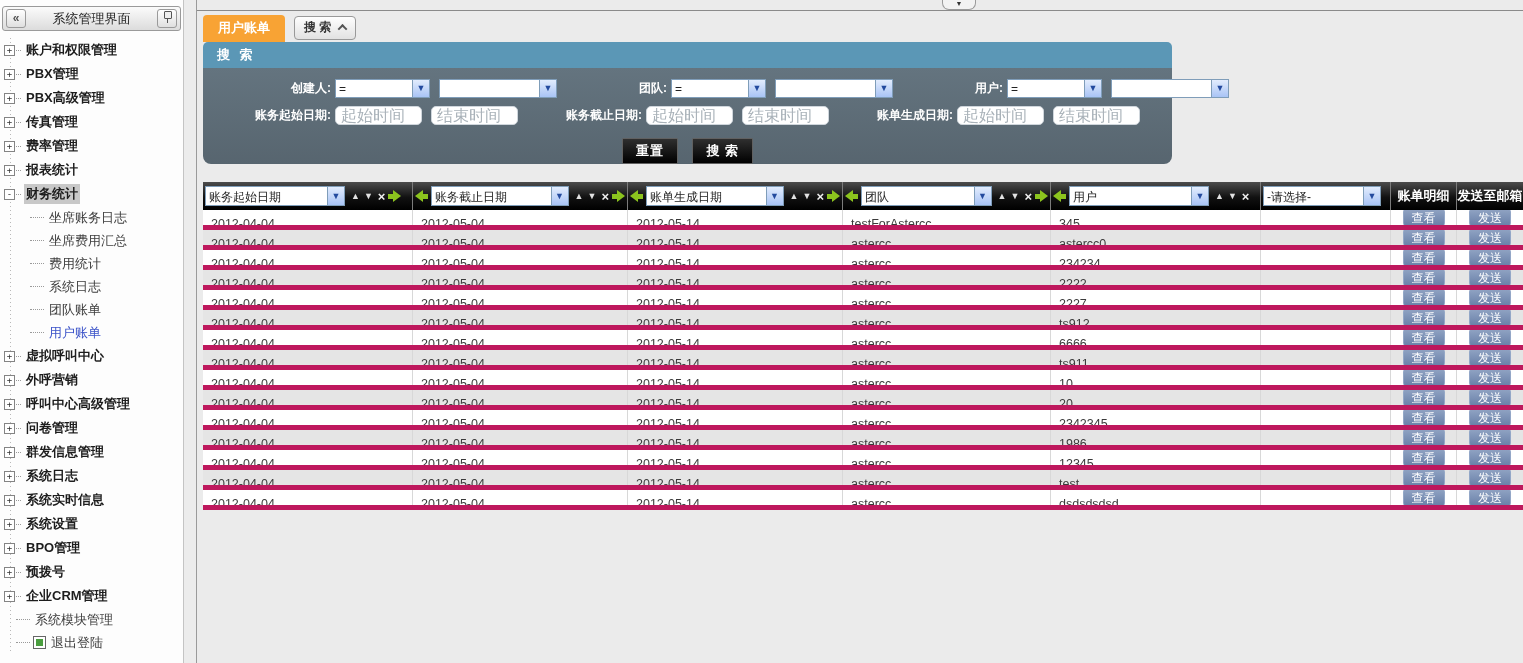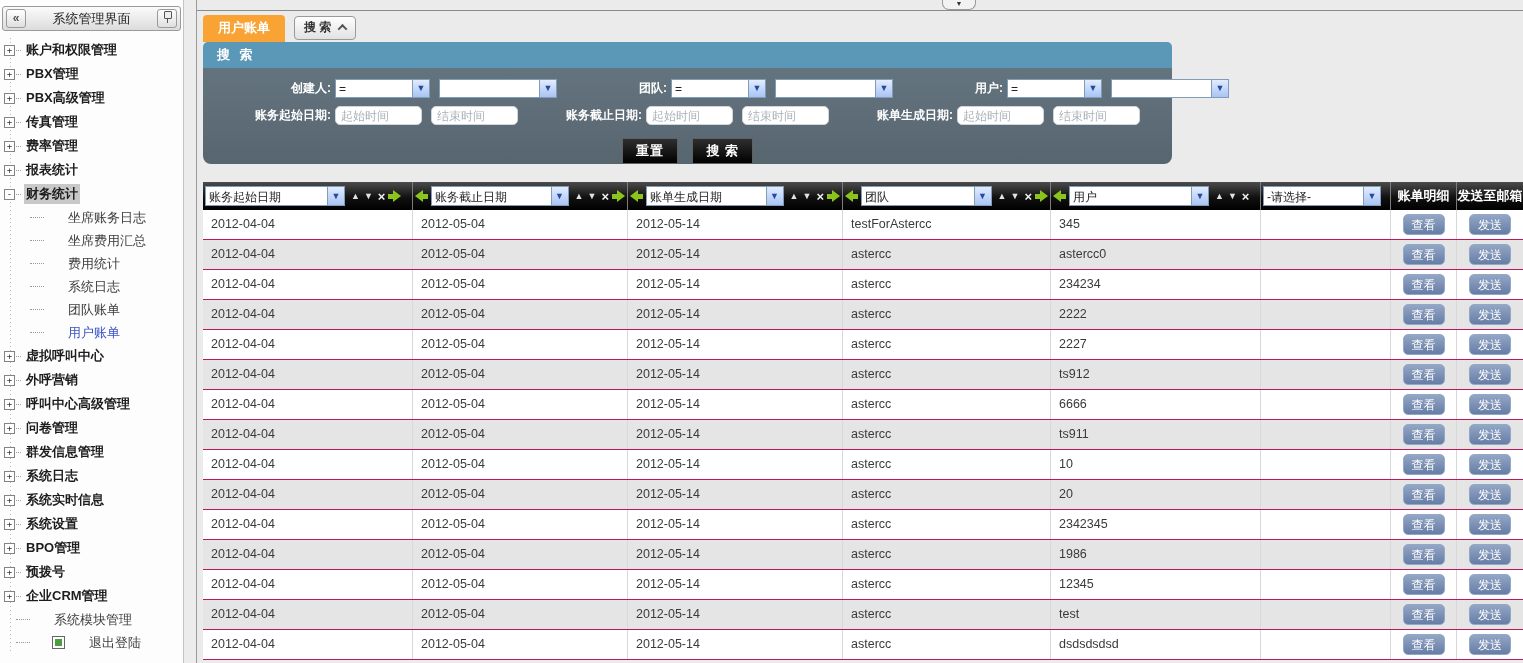--- a/index.html
+++ b/index.html
@@ -15,21 +15,21 @@
   .ppin:before{content:"";position:absolute;left:2px;top:1px;width:6px;height:6px;border:1px solid #555;border-radius:1px;background:#eee;}
   .ppin:after{content:"";position:absolute;left:5px;top:8px;width:1px;height:5px;background:#555;}
   .tree{position:absolute;top:38px;left:0;right:0;padding-left:4px;
     background:repeating-linear-gradient(to bottom,#b9b9b9 0 1px,transparent 1px 4px);
     background-size:1px 100%;background-position:10px 0;background-repeat:no-repeat;}
   .ti{display:flex;align-items:center;height:24px;cursor:pointer;white-space:nowrap;}
   .ti .box{width:11px;height:11px;border:1px solid #848484;background:#fff;font-size:9px;line-height:9px;text-align:center;
     color:#333;flex:0 0 11px;margin-right:1px;font-family:"DejaVu Sans Mono",monospace;}
   .ti .dots{width:5px;height:1px;border-bottom:1px dotted #9a9a9a;margin-right:3px;}
   .ti .lbl{font-size:13px;font-weight:bold;color:#1d1d1d;padding:1px 2px;}
-  .ti.leaf,.ti.leaf2{height:23px;gap:19px;}
+  .ti.leaf,.ti.leaf2{height:23px;}
   .ti.leaf{padding-left:26px;}
   .ti.leaf2{padding-left:12px;}
   .ti.leaf .dots,.ti.leaf2 .dots{width:14px;}
   .ti.leaf .lbl,.ti.leaf2 .lbl{font-weight:normal;color:#3c3c3c;}
   .ti .lbl.hl{background:#c8c8c8;}
   .ti .lbl.act{color:#3a52c8;}
   .lgico{position:relative;width:13px;height:13px;border:1px solid #666;background:#fff;margin-right:3px;flex:0 0 13px;}
   .lgico i{position:absolute;left:2px;top:2px;right:2px;bottom:2px;background:#4a9e3f;}
   
   .splitter{position:absolute;left:183px;top:0;width:14px;height:663px;background:#ececec;
@@ -53,42 +53,42 @@
   .sp-body{height:96px;background:linear-gradient(#64747f,#57656f);border-radius:0 0 8px 8px;padding:11px 18px 0;position:relative;}
   .sp-row{display:flex;margin-bottom:8px;}
   .sp-group{display:flex;align-items:center;flex:1;}
   .sp-group .flabel{font-size:12px;font-weight:bold;color:#fff;text-align:right;width:110px;margin-right:4px;white-space:nowrap;}
   .xsel{height:19px;background:#fff;border:1px solid #7f9db9;display:inline-flex;align-items:stretch;cursor:pointer;}
   .xsel .val{flex:1;font-size:12px;color:#222;padding:2px 3px;overflow:hidden;white-space:nowrap;}
   .xsel .arr{width:17px;background:linear-gradient(#e2ecfd,#a9c4f5);border-left:1px solid #7f9db9;color:#234a9e;
     font-size:9px;text-align:center;line-height:17px;}
   .op-sel{width:95px;margin-right:9px;}
   .val-sel{width:118px;}
-  .dinput{width:87px;height:19px;border:1px solid #cfd6dc;border-radius:5px;font-size:12px;color:#444;padding:0 5px;margin-right:9px;outline:none;}
+  .dinput{width:87px;height:19px;border:1px solid #cfd6dc;border-radius:5px;font-size:16px;color:#444;padding:0 5px;margin-right:9px;outline:none;}
   .dinput::placeholder{color:#a9b2b9;}
   .sp-actions{text-align:center;padding-top:5px;}
   .dark-btn{background:linear-gradient(#2f2f2f,#000);border:1px solid #606060;color:#fff;font-weight:bold;font-size:13px;
     padding:3px 13px;margin:0 5px;border-radius:1px;cursor:pointer;letter-spacing:1px;}
   
   .grid{position:absolute;left:6px;top:182px;width:1320px;bottom:0;overflow:hidden;}
   .grid-header{height:28px;background:linear-gradient(#4c4c4c,#111 55%,#000);display:flex;}
   .hcell{display:flex;align-items:center;border-right:1px solid #7c7c7c;overflow:hidden;}
   .hcell.last{border-right:none;}
   .c0{width:210px;}.c1{width:215px;}.c2{width:215px;}.c3{width:208px;}.c4{width:210px;}.c5{width:130px;}.c6{width:66px;}.c7{width:66px;}
   .hsel{width:140px;height:20px;margin:0 2px;}
   .hsel .arr{line-height:18px;}
   .c5 .hsel{width:118px;}
   .sort{color:#e2e2e2;font-size:9px;margin-left:4px;cursor:pointer;}
   .xicon{color:#f0f0f0;font-size:13px;font-weight:bold;margin:0 2px 0 5px;cursor:pointer;line-height:13px;}
   .garr{position:relative;width:14px;height:12px;flex:0 0 14px;margin:0 1px;cursor:pointer;}
   .garr .tail{position:absolute;left:0;top:4px;width:6px;height:5px;background:#8cc41e;}
   .garr .head{position:absolute;left:5px;top:0;width:0;height:0;border:6px solid transparent;border-left:8px solid #8cc41e;}
   .garr.flip{transform:scaleX(-1);}
   .htext{color:#fff;font-weight:bold;font-size:13px;justify-content:center;padding-left:0;white-space:nowrap;}
-  .grow{display:flex;height:30px;background:#fff;border-bottom:1px solid #be185d;}
+  .grow{display:flex;height:20px;background:#fff;border-bottom:5px solid #be185d;}
   .grow.alt{background:#e5e5e5;}
   .gcell{font-size:12.5px;color:#3a3a3a;line-height:29px;padding-left:8px;border-right:1px solid #d8d8d8;overflow:hidden;white-space:nowrap;}
   .gcell.c7{border-right:none;}
   .btncell{display:flex;align-items:center;justify-content:center;padding-left:0;}
   .rowbtn{width:42px;height:21px;border:1px solid #93a7c7;border-radius:5px;background:linear-gradient(#93a6c5,#667da6);
     color:#fff;font-size:12px;cursor:pointer;padding:0;line-height:18px;}
 </style>
 </head>
 <body>
 

